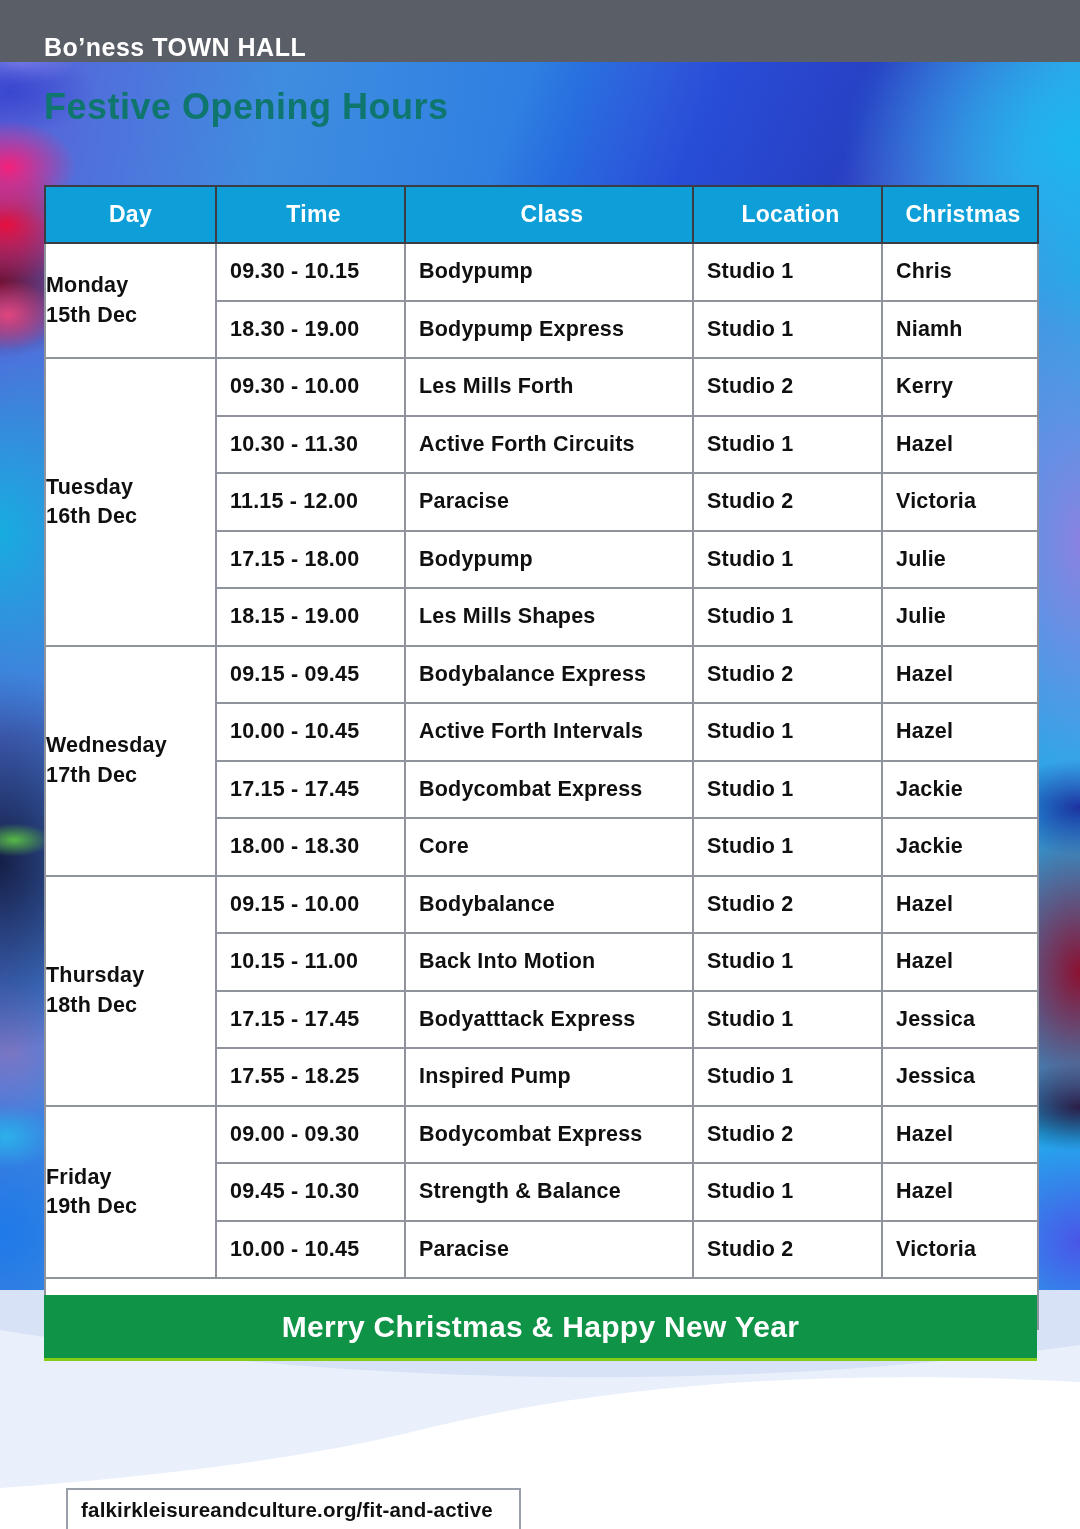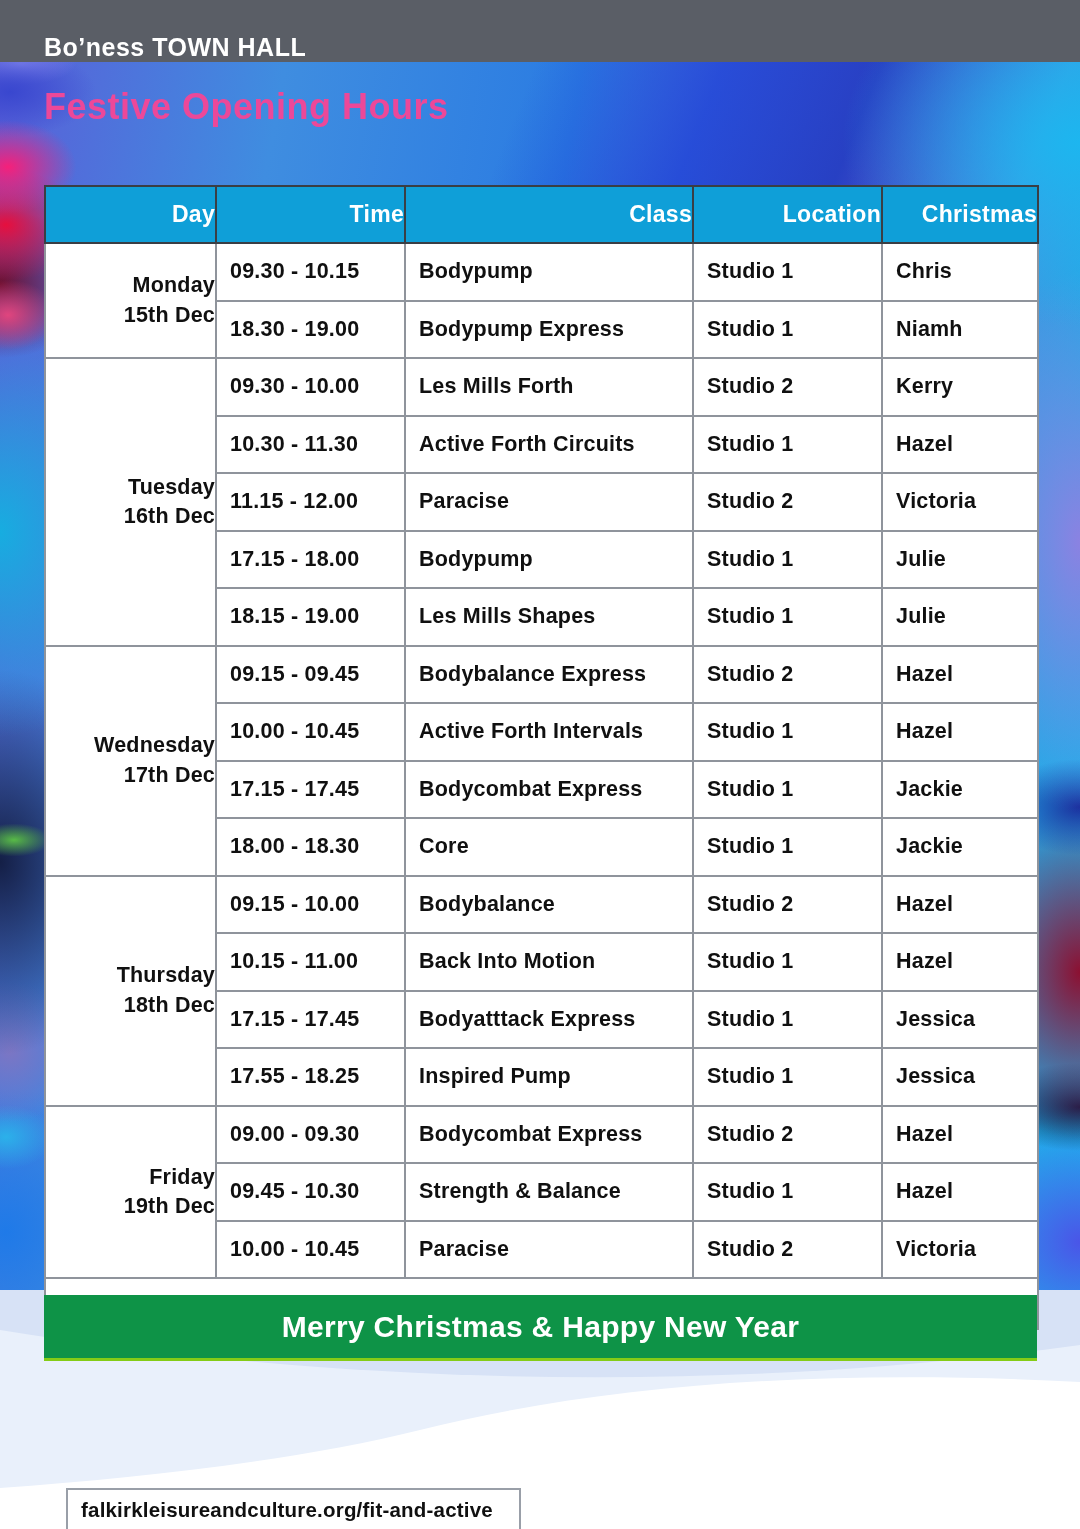--- a/index.html
+++ b/index.html
@@ -38,46 +38,46 @@
       radial-gradient(105px 60px at 1080px 745px, #1b2f9e 0%, rgba(27,47,158,0) 80%),
       radial-gradient(145px 205px at 1080px 910px, #8c1031 0%, rgba(140,16,49,0) 82%),
       radial-gradient(115px 55px at 1080px 1045px, #13204d 0%, rgba(19,32,77,0) 80%),
       radial-gradient(155px 145px at 1080px 1180px, #4a55e8 0%, rgba(74,85,232,0) 82%),
       linear-gradient(112deg, rgba(27,63,214,0) 34%, rgba(27,63,214,0.75) 46%, rgba(20,52,190,0.8) 56%, rgba(27,63,214,0) 68%),
       linear-gradient(100deg, #5a5fd8 0%, #3f8de0 22%, #2b7ce2 45%, #7a6fd8 68%, #25a8e6 88%, #1db6ef 100%);
   }
   
   .page-title{
     position:absolute; top:86px; left:44px; z-index:6;
-    color:#ec4899; font-size:36px; font-weight:bold; letter-spacing:0.5px;
+    color:#0f766e; font-size:36px; font-weight:bold; letter-spacing:0.5px;
   }
   
   .schedule{
     position:absolute; top:185px; left:44px; z-index:6;
     border-collapse:collapse; table-layout:fixed; width:993px;
     background:#ffffff;
   }
   .schedule col.c-day{width:171px;}
   .schedule col.c-time{width:189px;}
   .schedule col.c-class{width:288px;}
   .schedule col.c-loc{width:189px;}
   .schedule col.c-inst{width:156px;}
   .schedule th{
     background:#0f9fd8; color:#ffffff; height:55px;
-    font-size:23px; font-weight:bold; text-align:right; padding:0 0 0 6px;
+    font-size:23px; font-weight:bold; text-align:center; padding:0 0 0 6px;
     border:2px solid #3a3e44; letter-spacing:0.3px;
   }
-  .schedule th.col-day{padding:0;}
+  .schedule th.col-day{text-align:center; padding:0;}
   .schedule td{
     background:#ffffff; color:#101010; height:55.5px;
     font-size:21.5px; font-weight:bold; text-align:left; padding:0 4px 0 13px;
     border:2px solid #8f949c; letter-spacing:0.2px; overflow:hidden; white-space:nowrap;
   }
   .schedule td.day-cell{
-    text-align:right; padding:0; line-height:1.35; vertical-align:middle;
+    text-align:left; padding:0; line-height:1.35; vertical-align:middle;
   }
   .schedule tr.closed-row td{
     height:49px; text-align:center; padding:0; font-size:22.5px; white-space:normal;
   }
   
   .banner{
     position:absolute; top:1295px; left:44px; width:993px; height:66px; z-index:6;
     background:#0e9347; border-bottom:3px solid #84cc16; box-sizing:border-box;
     display:flex; align-items:center; justify-content:center;
   }

